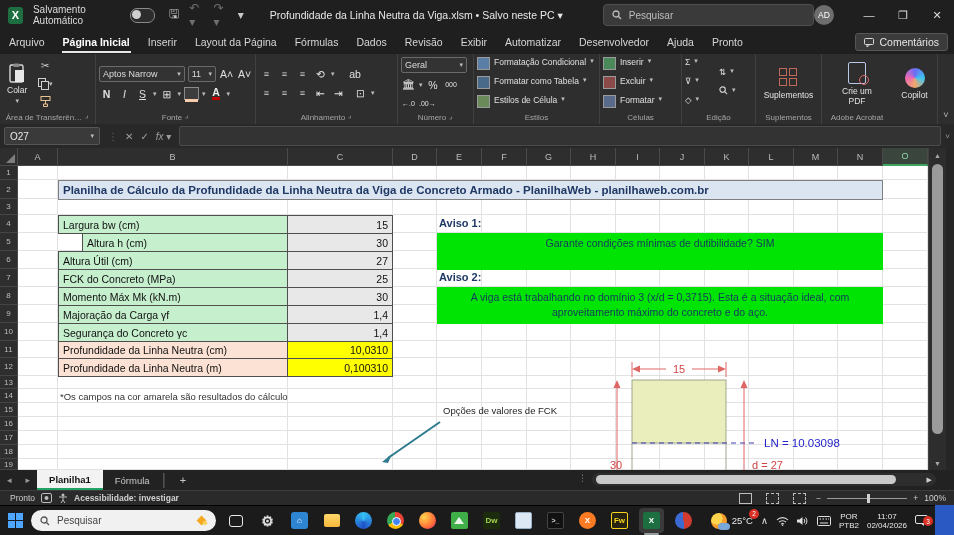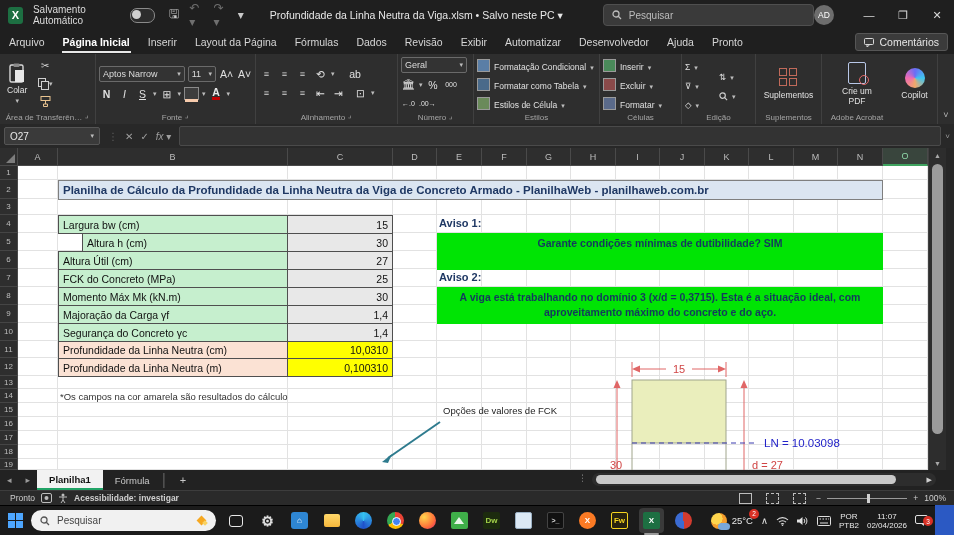--- a/index.html
+++ b/index.html
@@ -48,21 +48,21 @@
   .combo{border:1px solid #6a6a6a;background:#333;color:#ddd;font-size:9px;display:flex;align-items:center;
          justify-content:space-between;padding:0 3px;height:16px;box-sizing:border-box;border-radius:2px;}
   .frow{display:flex;gap:3px;align-items:center;}
   .fcol{display:flex;flex-direction:column;gap:4px;justify-content:center;flex:1;}
   .fbtn{min-width:15px;height:15px;display:flex;align-items:center;justify-content:center;color:#e0e0e0;font-size:10.5px;}
   .fbtn b{font-weight:bold;} .fbtn i{font-style:italic;} .fbtn u{text-decoration:underline;}
   .fill-ic{width:13px;height:11px;background:#3d3d3d;border:1px solid #8a8a8a;position:relative;}
   .fill-ic::after{content:"";position:absolute;left:0;right:0;bottom:-3px;height:3px;background:#f7cbac;}
   .fontcol-ic{color:#e8e8e8;font-weight:bold;border-bottom:3px solid #c00000;line-height:10px;}
   .alg{font-size:9px;letter-spacing:0;line-height:4px;color:#d8d8d8;}
-  .stk-btn{display:flex;align-items:flex-end;gap:4px;font-size:8.5px;color:#e0e0e0;height:15px;white-space:nowrap;}
+  .stk-btn{display:flex;align-items:flex-start;gap:4px;font-size:8.5px;color:#e0e0e0;height:15px;white-space:nowrap;}
   .sq-ic2{width:11px;height:11px;border:1px solid #9a9a9a;flex:none;display:flex;}
   .addin-ic{width:20px;height:20px;display:grid;grid-template-columns:8px 8px;grid-template-rows:8px 8px;gap:2px;}
   .addin-ic span{border:1.5px solid #c06a5a;box-sizing:border-box;}
   .copilot-ic{width:20px;height:20px;border-radius:50%;background:conic-gradient(#6a6cf6,#3ec6f0,#f0a86a,#f06ab2,#6a6cf6);}
   .pdf-ic{width:16px;height:20px;border:1.5px solid #b9c8e8;border-radius:2px;position:relative;}
   .pdf-ic::after{content:"";position:absolute;right:-4px;bottom:-2px;width:8px;height:8px;border:1.5px solid #e06666;border-radius:50%;}
   .rib-collapse{width:16px;display:flex;align-items:flex-end;justify-content:center;color:#bdbdbd;padding-bottom:4px;font-size:9px;}
   
   #formula-row{position:absolute;left:0;top:124px;width:954px;height:24px;background:#282828;
                display:flex;align-items:center;gap:4px;padding:0 4px;box-sizing:border-box;}
@@ -87,21 +87,21 @@
   #title-cell{position:absolute;left:40px;top:14px;width:825px;height:20px;box-sizing:border-box;
               background:#dbe5f1;border:1px solid #7f7f7f;color:#1f3864;font-size:11.5px;font-weight:bold;
               display:flex;align-items:center;padding-left:4px;white-space:nowrap;overflow:hidden;}
   .tcell{position:absolute;box-sizing:border-box;border:1px solid #4f4f4f;font-size:10.5px;color:#111;
          display:flex;align-items:center;white-space:nowrap;overflow:hidden;}
   .tlbl{padding-left:4px;} .tval{justify-content:flex-end;padding-right:4px;}
   .t-input-l{background:#c6efce;} .t-input-v{background:#e8e8e8;}
   .t-result-l{background:#fbe2d4;} .t-result-v{background:#ffff00;}
   .aviso-lbl{position:absolute;color:#1f3864;font-weight:bold;font-size:11px;}
   .aviso-box{position:absolute;left:419px;width:446px;box-sizing:border-box;background:#00e404;
-             color:#14395e;font-size:10.5px;padding:3px 6px;line-height:15px;font-weight:bold;}
+             color:#14395e;font-size:10.5px;padding:3px 6px;line-height:15px;}
   #note{position:absolute;color:#333;font-size:9.5px;}
   #annotation{position:absolute;color:#222;font-size:9.5px;}
   
   #v-scroll{position:absolute;left:928px;top:0;width:18px;height:322px;background:#2d2d2d;border-left:1px solid #404040;box-sizing:border-box;}
   #v-scroll .arr{height:14px;display:flex;align-items:center;justify-content:center;color:#a9a9a9;font-size:7px;}
   #v-thumb{position:absolute;left:3px;right:3px;top:16px;height:270px;background:#9b9b9b;border-radius:6px;}
   #v-scroll .arr.dn{position:absolute;bottom:0;left:0;right:0;}
   
   #tabs-row{position:absolute;left:0;top:470px;width:954px;height:20px;background:#222;display:flex;align-items:center;}
   .tabnav{color:#9a9a9a;font-size:9px;padding:0 7px;}

